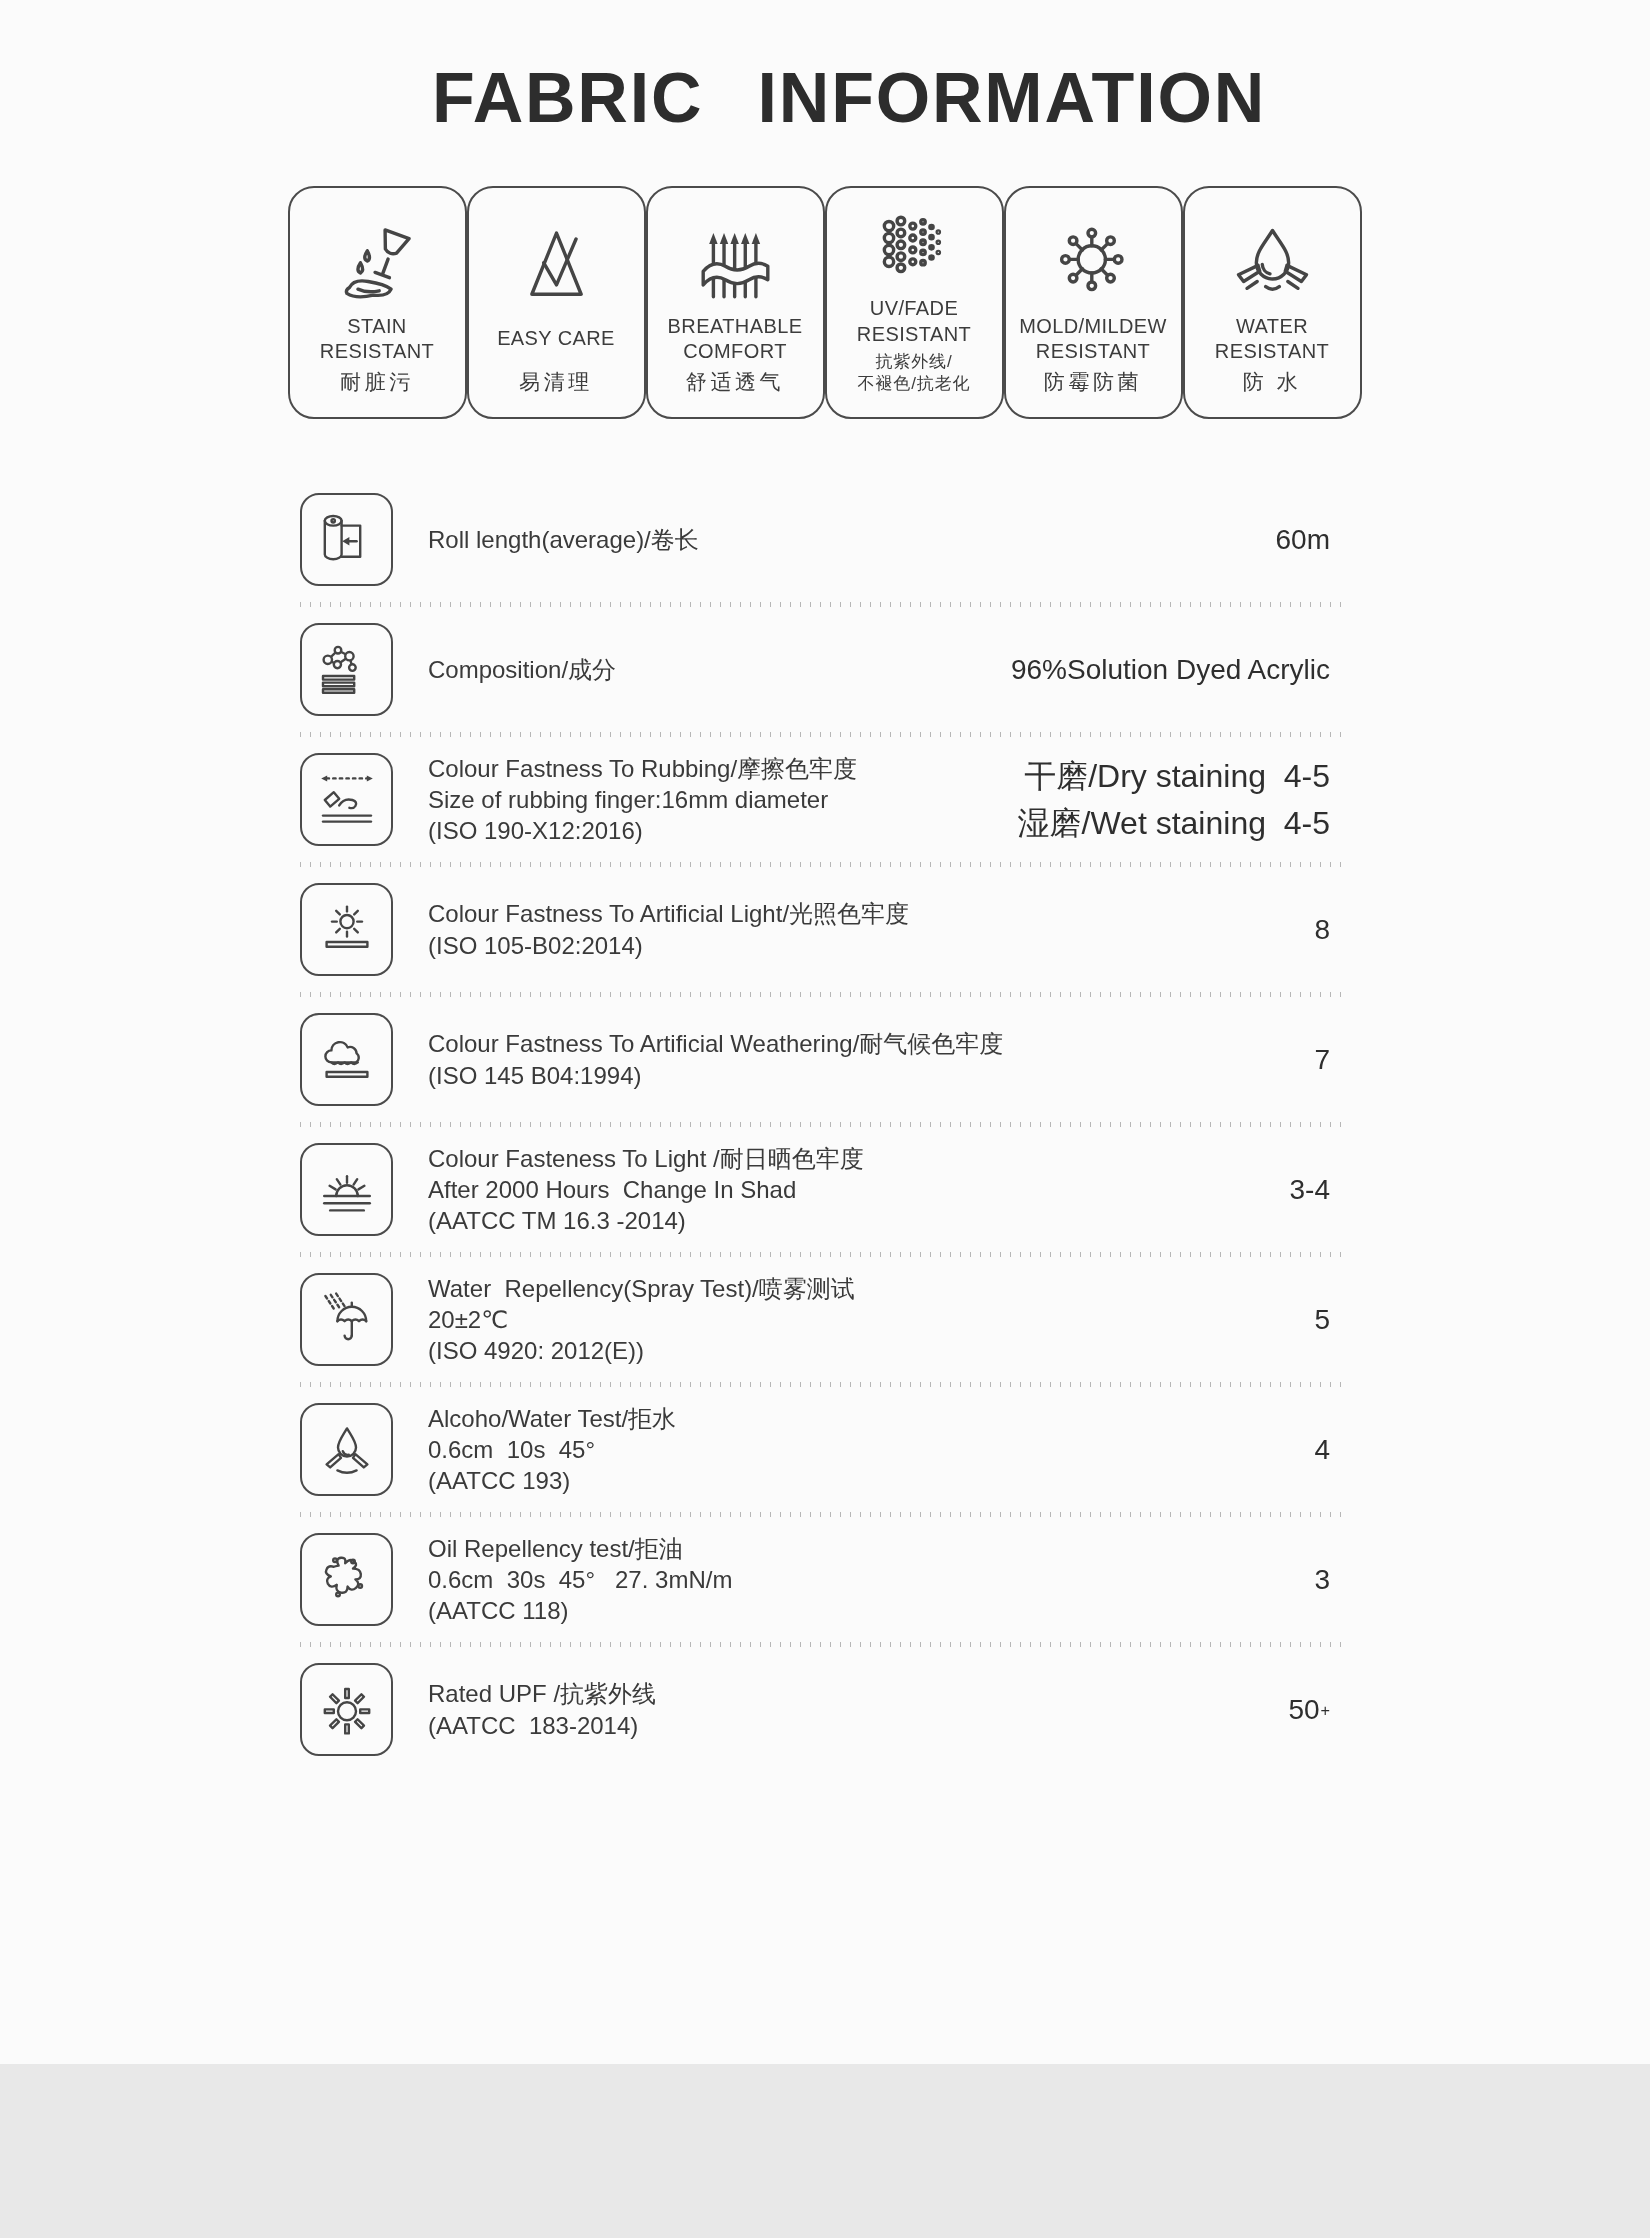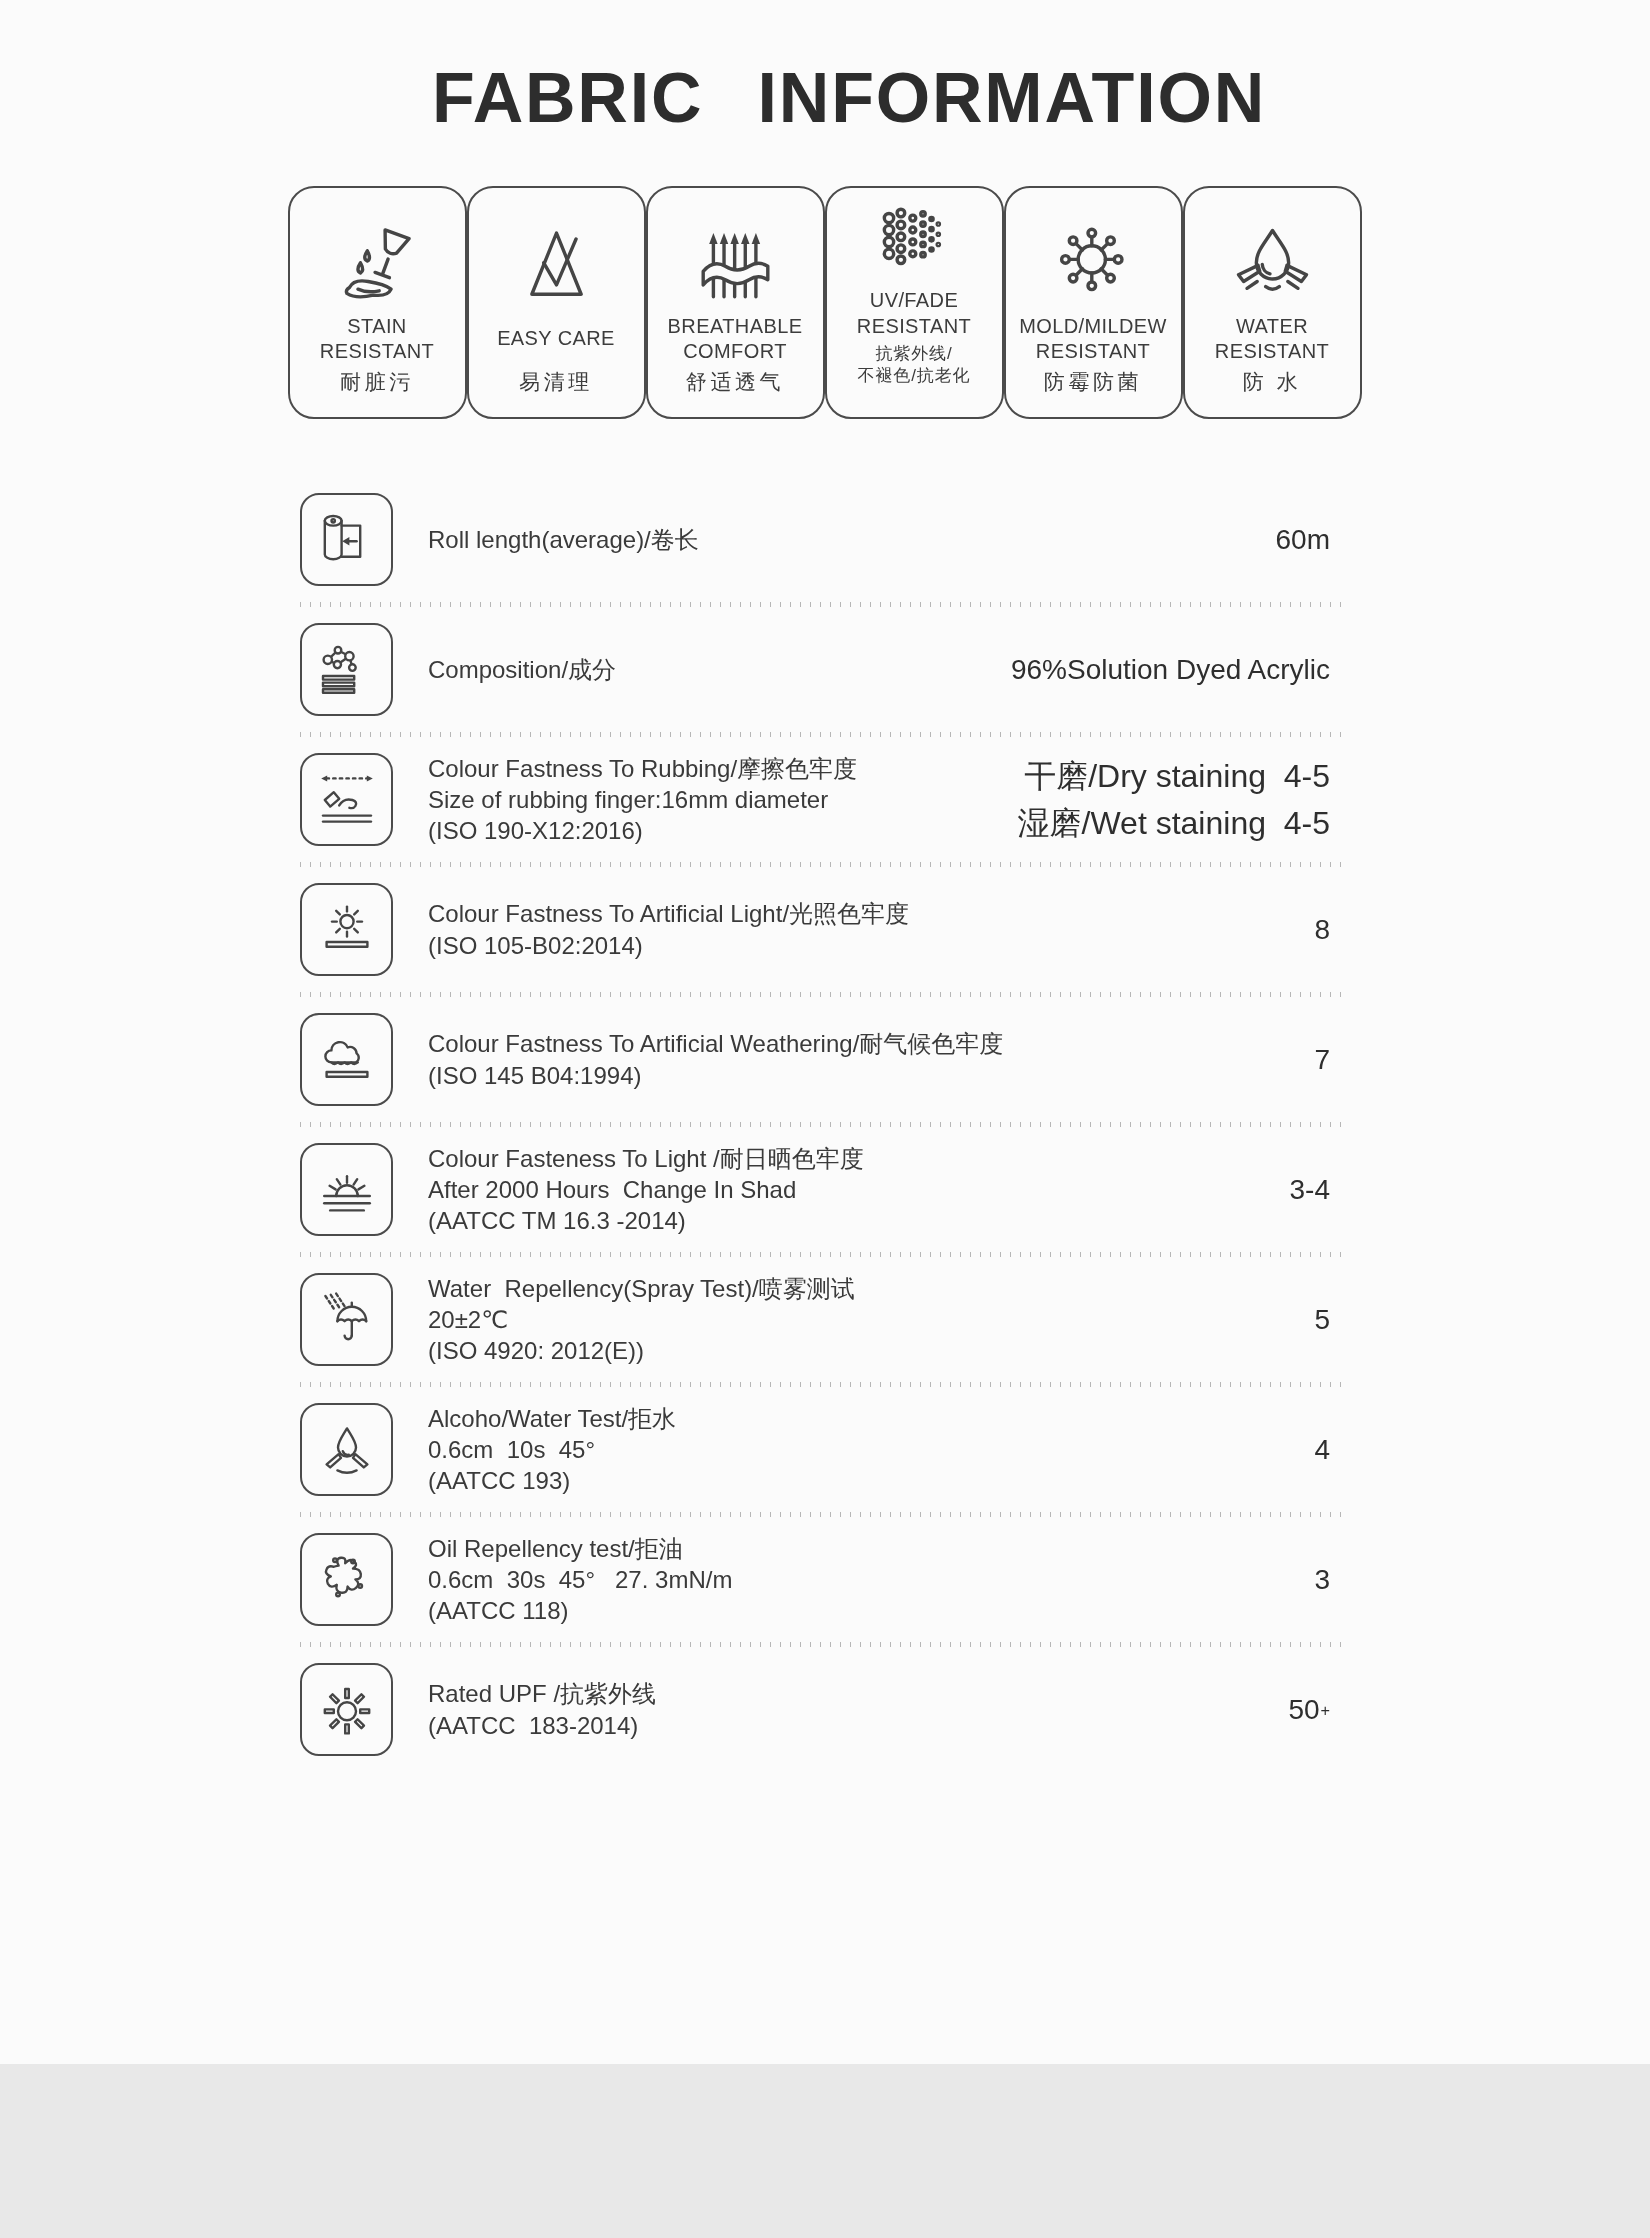--- a/index.html
+++ b/index.html
@@ -34,21 +34,21 @@
   }
   .badge-icon{height:120px; display:flex; align-items:flex-end; justify-content:center; padding-bottom:3.6px;}
   .badge-en{
     min-height:58px; display:flex; align-items:center; text-align:center;
     font-size:20px; line-height:1.28; letter-spacing:0.4px; color:#3c3c3c; white-space:pre-wrap;
   }
   .badge-zh{
     margin-top:auto; margin-bottom:21.6px; text-align:center;
     font-size:21px; letter-spacing:3.6px; color:#3c3c3c; white-space:pre-wrap; line-height:1.3;
   }
-  .badge-zh.small{font-size:17px; letter-spacing:0.9px; margin-bottom:30px;}
+  .badge-zh.small{font-size:17px; letter-spacing:0.9px; margin-bottom:22px;}
 
   
   .specs{position:absolute; top:493px; left:300px; width:1030px;}
   .spec-row{position:relative; height:130px;}
   .spec-row:not(:last-child)::after{
     content:""; position:absolute; left:0; top:109px; width:1043px; height:5px;
     background-image:repeating-linear-gradient(90deg,#b7b7b7 0 1.3px,transparent 1.3px 10px);
   }
   .spec-icon{
     position:absolute; left:0; top:0; box-sizing:border-box;

